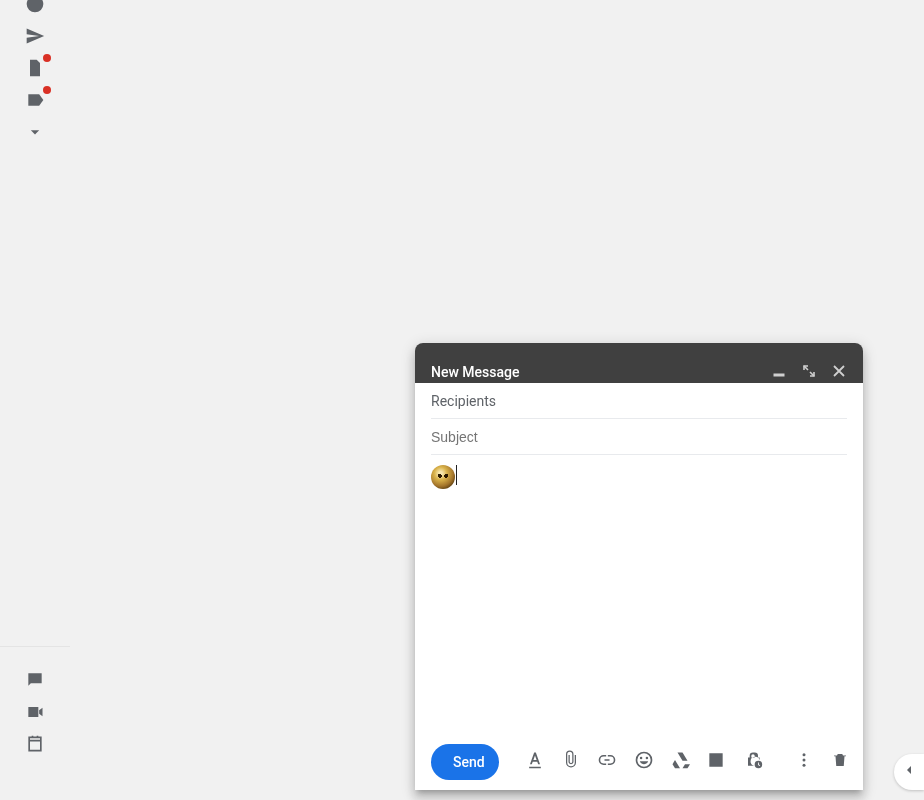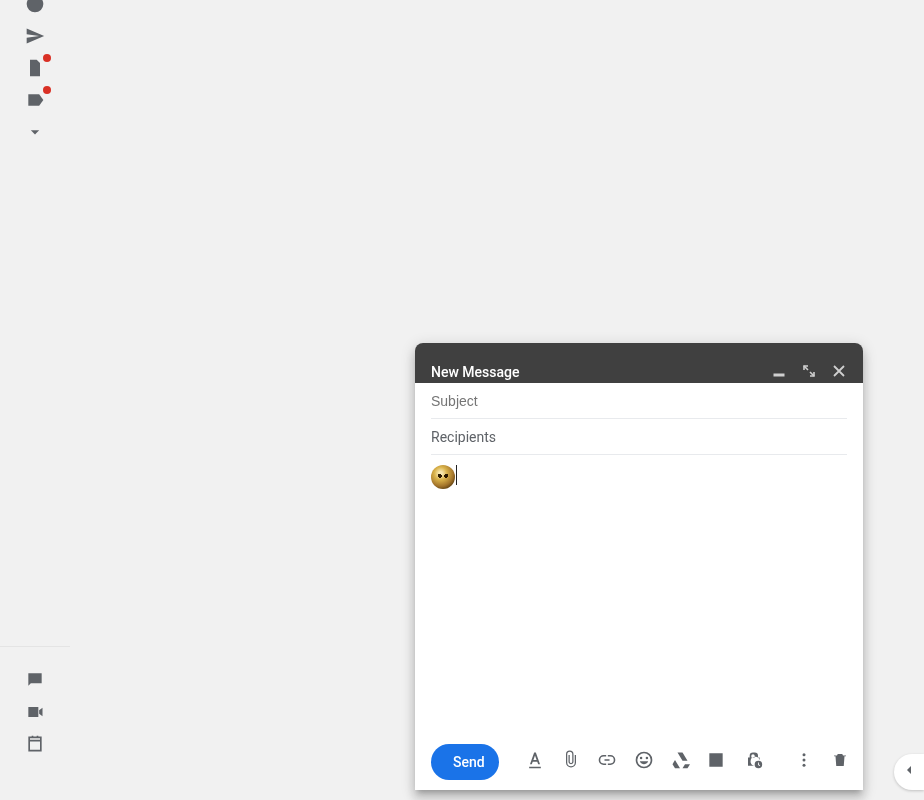--- a/index.html
+++ b/index.html
@@ -266,24 +266,24 @@
           <svg viewBox="0 0 12 12">
               <path d="M1 1l10 10M11 1L1 11" stroke-width="1.8" fill="none"></path>
             </svg>
         </span>
       </div>
     </div>
   </div>
 
   <div class="fields">
     <div class="field-row">
+      <div class="field-placeholder">Recipients</div>
+    </div>
+    <div class="field-row">
       <input type="text" placeholder="Subject" style="">
-    </div>
-    <div class="field-row">
-      <div class="field-placeholder">Recipients</div>
     </div>
   </div>
 
   <div class="body-area">
     <span class="emoji-in-body" aria-label="emoji"></span><span class="text-caret"></span>
   </div>
 
   <div class="toolbar">
     <div class="send-btn">
       <div class="send-main">

